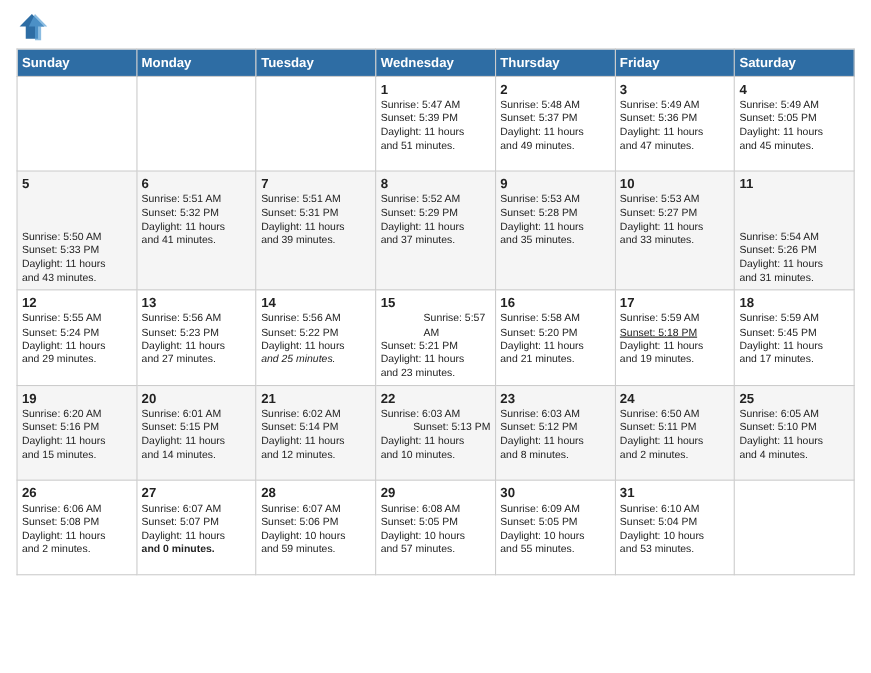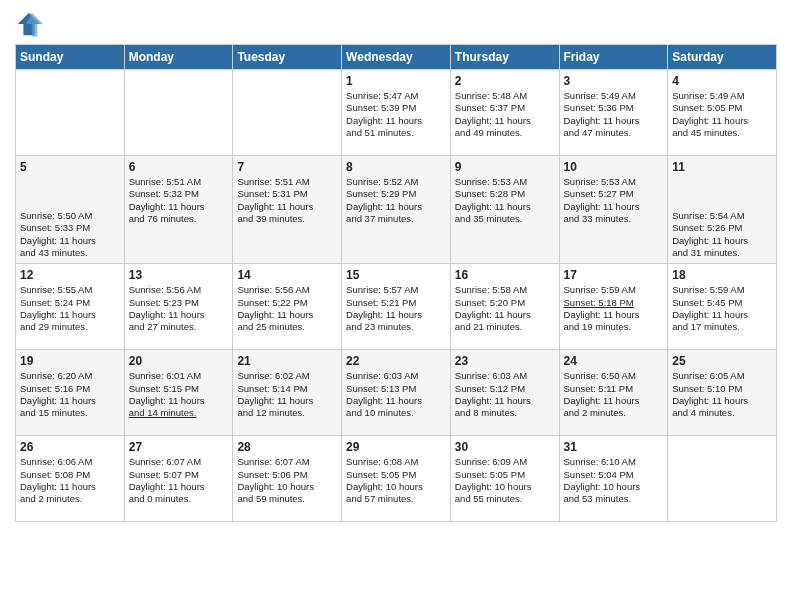--- a/index.html
+++ b/index.html
@@ -151,21 +151,21 @@
             <span style="display: block; line-height: 1.3; margin-top: 36px;">Sunrise: 5:50 AM</span>
             <span style="display: block; line-height: 1.3;">Sunset: 5:33 PM</span>
             <span style="display: block; line-height: 1.3;">Daylight: 11 hours</span>
             <span style="display: block; line-height: 1.3;">and 43 minutes.</span>
           </td>
           <td>
             <span class="day-num">6</span>
             <span style="display: block; line-height: 1.3;">Sunrise: 5:51 AM</span>
             <span style="display: block; line-height: 1.3;">Sunset: 5:32 PM</span>
             <span style="display: block; line-height: 1.3;">Daylight: 11 hours</span>
-            <span style="display: block; line-height: 1.3;">and 76 minutes.</span>
+            <span style="display: block; line-height: 1.3;">and 41 minutes.</span>
           </td>
           <td>
             <span class="day-num">7</span>
             <span style="display: block; line-height: 1.3;">Sunrise: 5:51 AM</span>
             <span style="display: block; line-height: 1.3;">Sunset: 5:31 PM</span>
             <span style="display: block; line-height: 1.3;">Daylight: 11 hours</span>
             <span style="display: block; line-height: 1.3;">and 39 minutes.</span>
           </td>
           <td>
             <span class="day-num">8</span>
@@ -209,25 +209,25 @@
             <span style="display: block; line-height: 1.3;">Sunrise: 5:56 AM</span>
             <span style="display: block; line-height: 1.3;">Sunset: 5:23 PM</span>
             <span style="display: block; line-height: 1.3;">Daylight: 11 hours</span>
             <span style="display: block; line-height: 1.3;">and 27 minutes.</span>
           </td>
           <td>
             <span class="day-num">14</span>
             <span style="display: block; line-height: 1.3;">Sunrise: 5:56 AM</span>
             <span style="display: block; line-height: 1.3;">Sunset: 5:22 PM</span>
             <span style="display: block; line-height: 1.3;">Daylight: 11 hours</span>
-            <span style="display: block; line-height: 1.3;">and 25 minutes.</span>
+            <span style="display: block; line-height: 1.3; font-style: italic;">and 25 minutes.</span>
           </td>
           <td>
             <span class="day-num">15</span>
-            <span style="display: block; line-height: 1.3;">Sunrise: 5:57 AM</span>
+            <span style="display: block; line-height: 1.3; margin-left: 39px;">Sunrise: 5:57 AM</span>
             <span style="display: block; line-height: 1.3;">Sunset: 5:21 PM</span>
             <span style="display: block; line-height: 1.3;">Daylight: 11 hours</span>
             <span style="display: block; line-height: 1.3;">and 23 minutes.</span>
           </td>
           <td>
             <span class="day-num">16</span>
             <span style="display: block; line-height: 1.3;">Sunrise: 5:58 AM</span>
             <span style="display: block; line-height: 1.3;">Sunset: 5:20 PM</span>
             <span style="display: block; line-height: 1.3;">Daylight: 11 hours</span>
             <span style="display: block; line-height: 1.3;">and 21 minutes.</span>
@@ -253,33 +253,33 @@
             <span style="display: block; line-height: 1.3;">Sunrise: 6:20 AM</span>
             <span style="display: block; line-height: 1.3;">Sunset: 5:16 PM</span>
             <span style="display: block; line-height: 1.3;">Daylight: 11 hours</span>
             <span style="display: block; line-height: 1.3;">and 15 minutes.</span>
           </td>
           <td>
             <span class="day-num">20</span>
             <span style="display: block; line-height: 1.3;">Sunrise: 6:01 AM</span>
             <span style="display: block; line-height: 1.3;">Sunset: 5:15 PM</span>
             <span style="display: block; line-height: 1.3;">Daylight: 11 hours</span>
-            <span style="display: block; line-height: 1.3; text-decoration: underline;">and 14 minutes.</span>
+            <span style="display: block; line-height: 1.3;">and 14 minutes.</span>
           </td>
           <td>
             <span class="day-num">21</span>
             <span style="display: block; line-height: 1.3;">Sunrise: 6:02 AM</span>
             <span style="display: block; line-height: 1.3;">Sunset: 5:14 PM</span>
             <span style="display: block; line-height: 1.3;">Daylight: 11 hours</span>
             <span style="display: block; line-height: 1.3;">and 12 minutes.</span>
           </td>
           <td>
             <span class="day-num">22</span>
             <span style="display: block; line-height: 1.3;">Sunrise: 6:03 AM</span>
-            <span style="display: block; line-height: 1.3;">Sunset: 5:13 PM</span>
+            <span style="display: block; line-height: 1.3; text-align: right;">Sunset: 5:13 PM</span>
             <span style="display: block; line-height: 1.3;">Daylight: 11 hours</span>
             <span style="display: block; line-height: 1.3;">and 10 minutes.</span>
           </td>
           <td>
             <span class="day-num">23</span>
             <span style="display: block; line-height: 1.3;">Sunrise: 6:03 AM</span>
             <span style="display: block; line-height: 1.3;">Sunset: 5:12 PM</span>
             <span style="display: block; line-height: 1.3;">Daylight: 11 hours</span>
             <span style="display: block; line-height: 1.3;">and 8 minutes.</span>
           </td>
@@ -304,21 +304,21 @@
             <span style="display: block; line-height: 1.3;">Sunrise: 6:06 AM</span>
             <span style="display: block; line-height: 1.3;">Sunset: 5:08 PM</span>
             <span style="display: block; line-height: 1.3;">Daylight: 11 hours</span>
             <span style="display: block; line-height: 1.3;">and 2 minutes.</span>
           </td>
           <td>
             <span class="day-num">27</span>
             <span style="display: block; line-height: 1.3;">Sunrise: 6:07 AM</span>
             <span style="display: block; line-height: 1.3;">Sunset: 5:07 PM</span>
             <span style="display: block; line-height: 1.3;">Daylight: 11 hours</span>
-            <span style="display: block; line-height: 1.3;">and 0 minutes.</span>
+            <span style="display: block; line-height: 1.3; font-weight: bold;">and 0 minutes.</span>
           </td>
           <td>
             <span class="day-num">28</span>
             <span style="display: block; line-height: 1.3;">Sunrise: 6:07 AM</span>
             <span style="display: block; line-height: 1.3;">Sunset: 5:06 PM</span>
             <span style="display: block; line-height: 1.3;">Daylight: 10 hours</span>
             <span style="display: block; line-height: 1.3;">and 59 minutes.</span>
           </td>
           <td>
             <span class="day-num">29</span>

